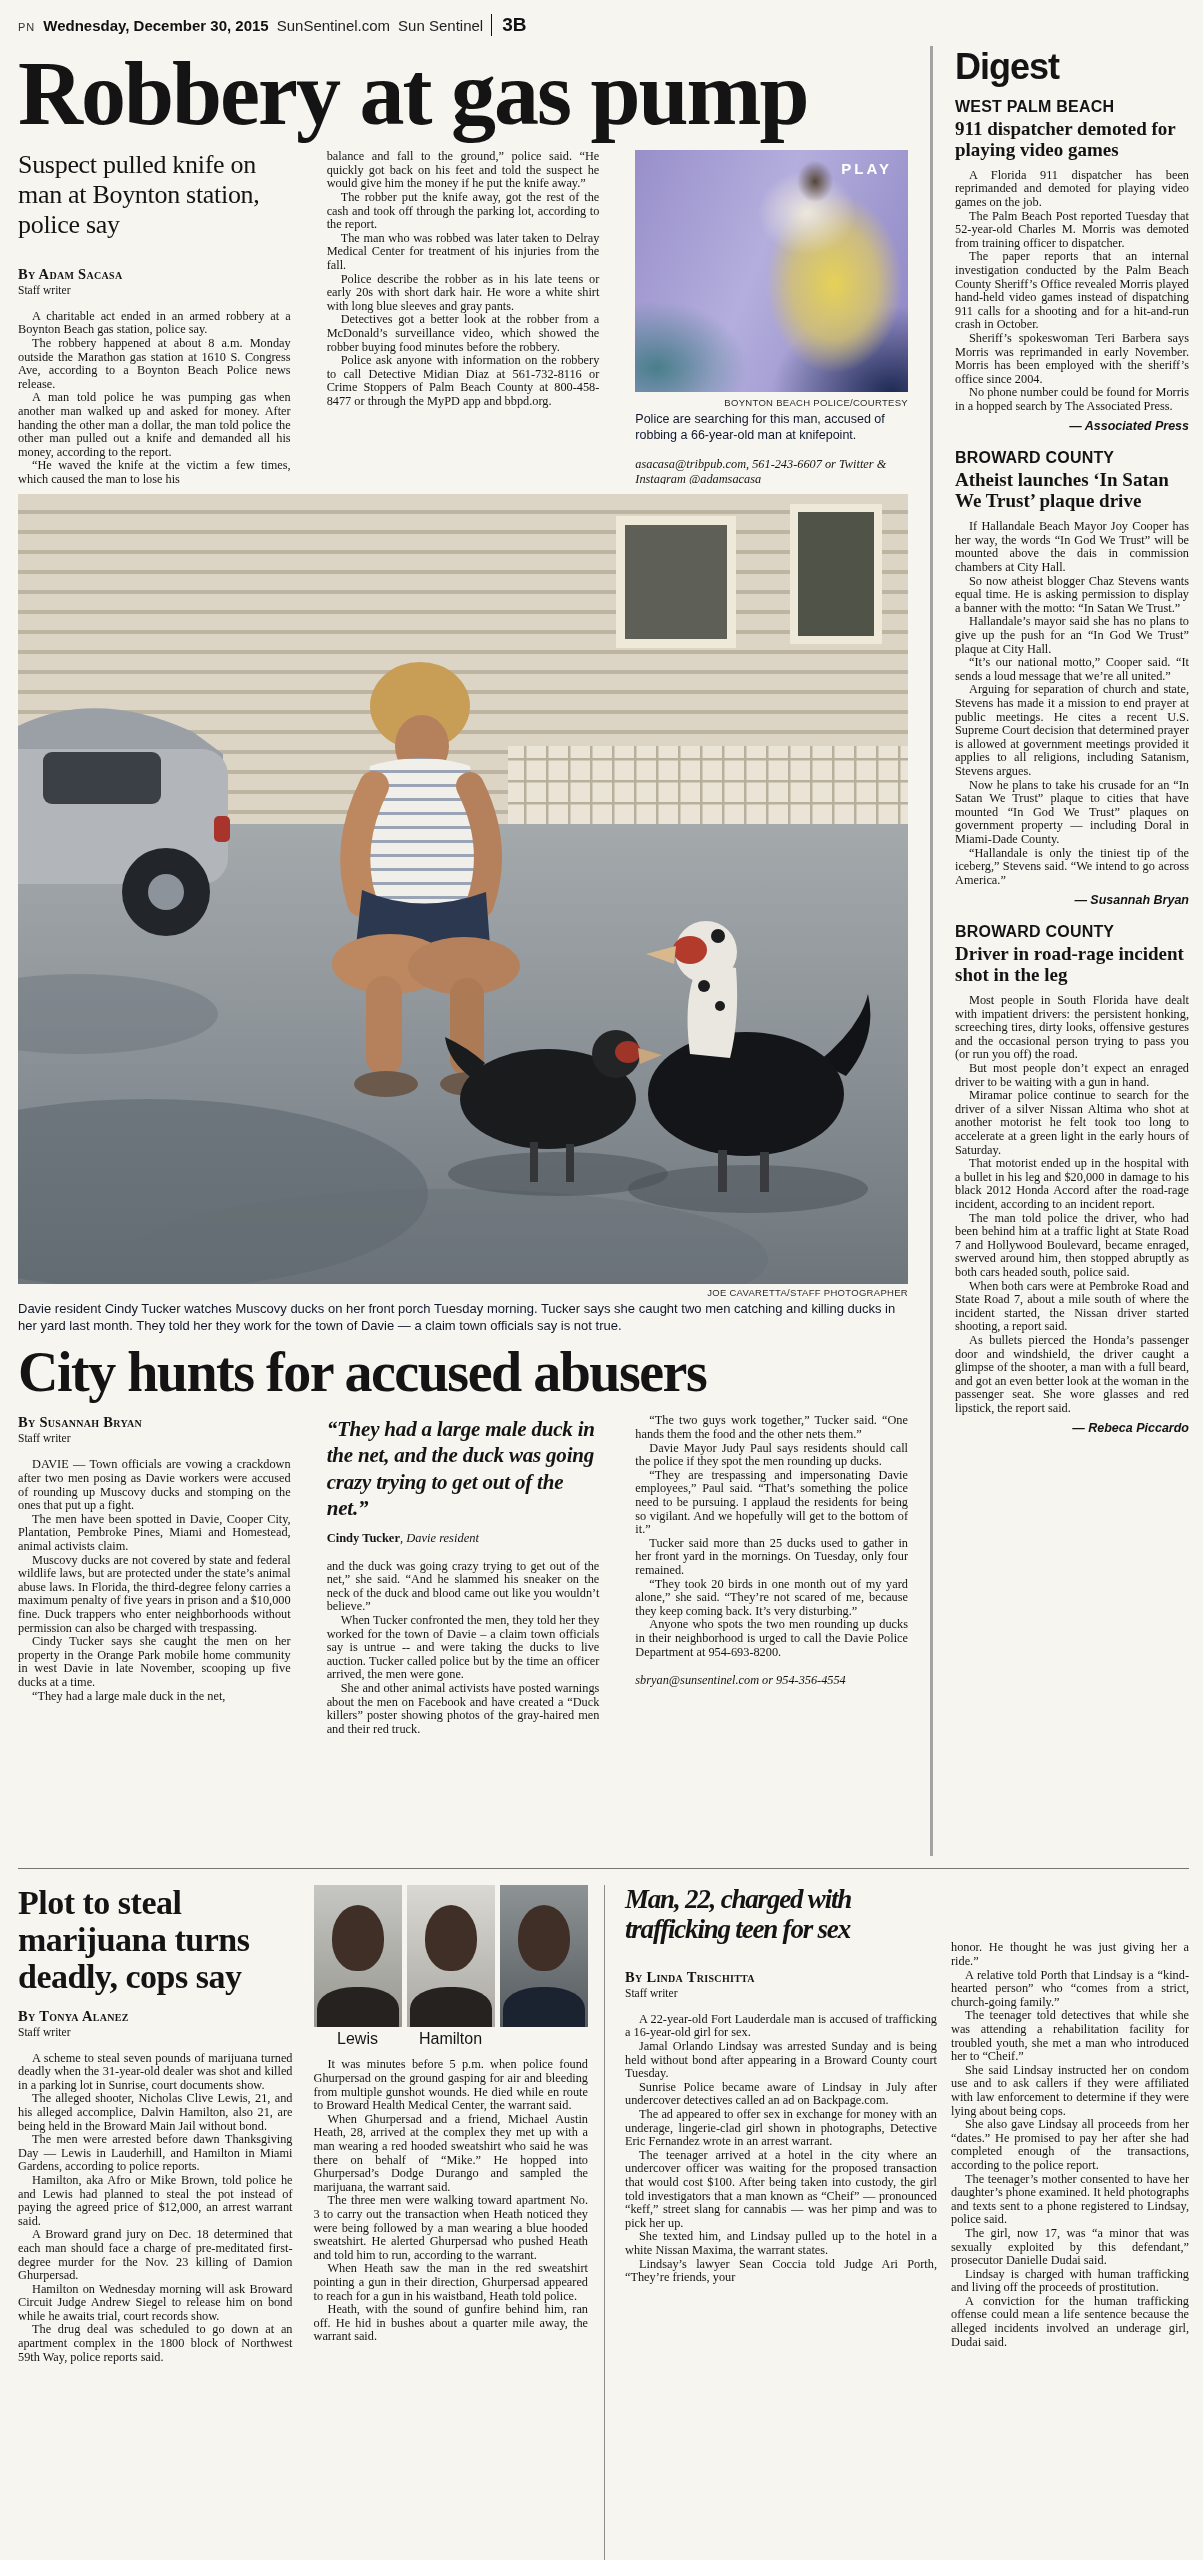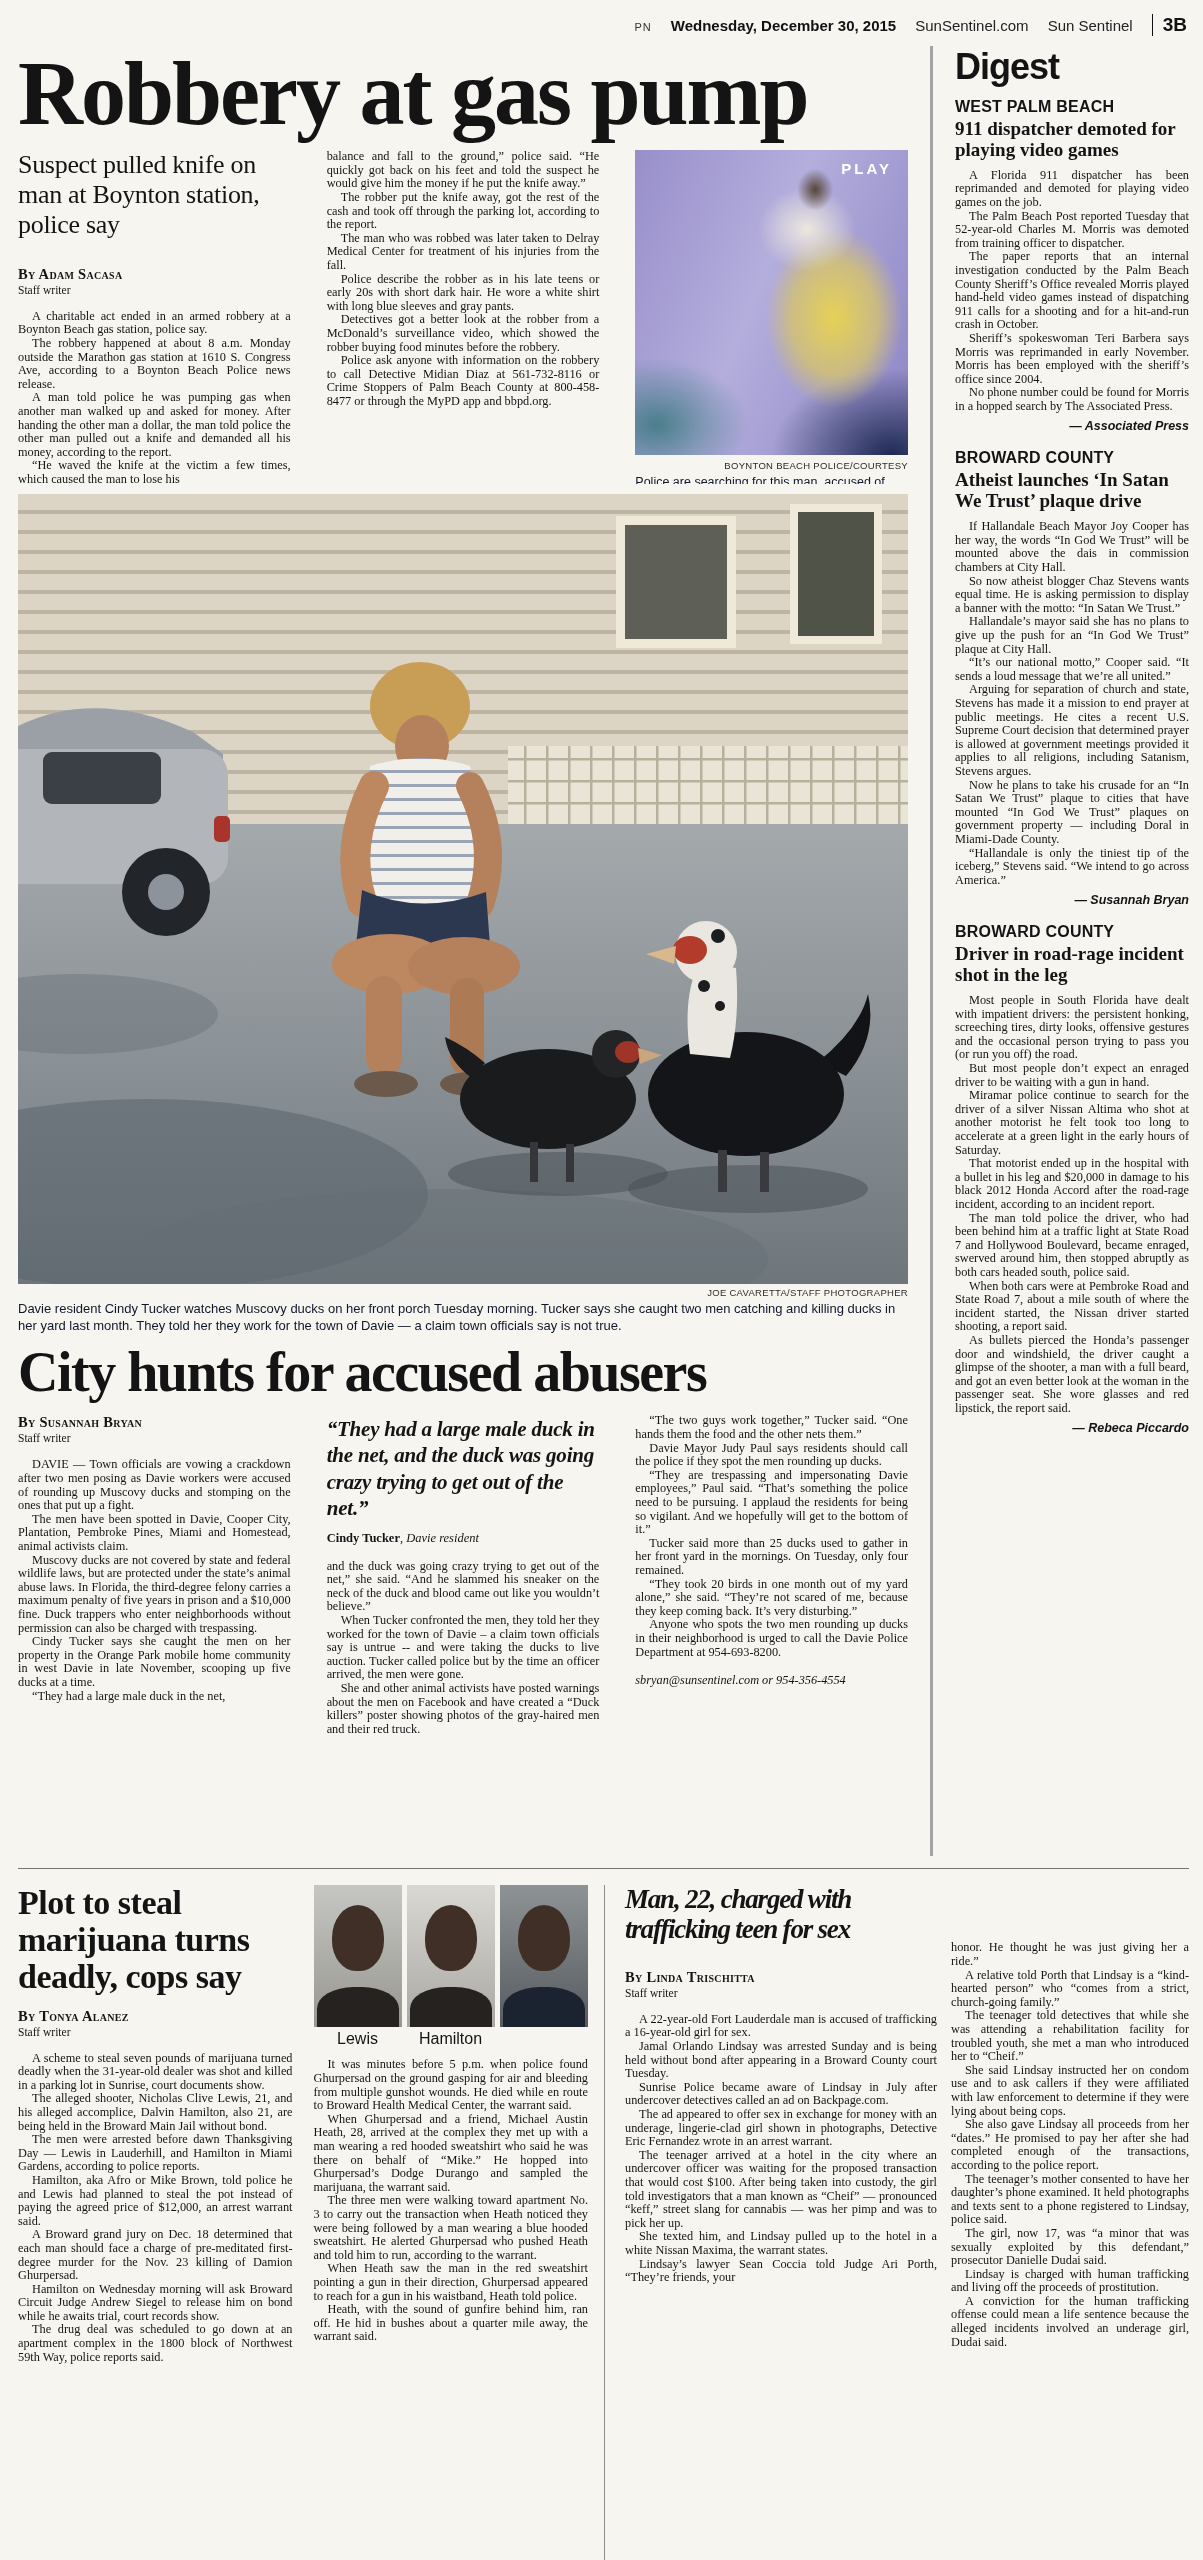--- a/index.html
+++ b/index.html
@@ -1,21 +1,21 @@
 <!DOCTYPE html>
 <html lang="en"><head>
 <meta charset="utf-8">
 <style>
   * { margin:0; padding:0; box-sizing:border-box; }
   html,body { background:#e8e6e1; }
   .page { position:relative; width:1203px; height:2560px; margin:0 auto; background:#f7f5f0;
           color:#141414; padding:8px 14px 0 18px; overflow:hidden;
           font-family:"Liberation Serif", serif; }
   
-  .masthead { display:flex; justify-content:flex-end; align-items:baseline; gap:19px;
+  .masthead { display:flex; align-items:baseline; gap:8px;
               font-family:"Liberation Sans", sans-serif; font-size:15px; padding:6px 2px 10px 0; color:#111; }
   .mh-ed { font-size:11px; color:#333; letter-spacing:1px; }
   .mh-date { font-weight:bold; }
   .mh-site, .mh-paper { color:#222; }
   .mh-page { font-weight:bold; font-size:19px; border-left:1.5px solid #111; padding-left:10px; }
   
   .main-grid { display:grid; grid-template-columns:890px 1fr; }
   .digest { border-left:3px solid #a3a3a3; margin-left:22px; padding-left:22px; }
   .cols3 { display:grid; grid-template-columns:repeat(3,1fr); column-gap:18px;gap:36px; }
   
@@ -27,21 +27,21 @@
   .byrole { font-size:11.5px; margin:1px 0 14px 0; }
   
   .body { font-size:12.3px; line-height:13.6px; text-align:justify;
           -webkit-hyphens:auto; hyphens:auto; }
   .body p { text-indent:14px; }
   .cont p:first-child { text-indent:0; }
   .rob-cols { height:334px; overflow:hidden; }
   .city-cols { height:442px; overflow:hidden; }
   .contact { font-style:italic; font-size:12.3px; margin-top:14px; }
   
-  .suspect { position:relative; height:305px; overflow:hidden; margin-bottom:5px;
+  .suspect { position:relative; height:242px; overflow:hidden; margin-bottom:5px;
     background:
       radial-gradient(26px 30px at 66% 13%, #564637 0%, rgba(86,70,55,0) 70%),
       radial-gradient(70px 60px at 63% 26%, rgba(240,235,222,.95) 0%, rgba(240,235,222,0) 70%),
       radial-gradient(95px 125px at 73% 55%, rgba(233,212,80,.95) 0%, rgba(213,195,112,.8) 45%, rgba(213,195,112,0) 72%),
       radial-gradient(160px 115px at 94% 100%, #1f2b54 0%, rgba(31,43,84,0) 75%),
       radial-gradient(130px 95px at 8% 90%, rgba(56,120,126,.85) 0%, rgba(56,120,126,0) 70%),
       linear-gradient(112deg, #988fca 0%, #b4aedd 45%, #8d85c4 100%); }
   .suspect .play { position:absolute; top:10px; right:16px; color:#fff;
       font:bold 15px "Liberation Sans", sans-serif; letter-spacing:3px; }
   .credit { font-family:"Liberation Sans", sans-serif; font-size:9.5px; letter-spacing:.3px;

